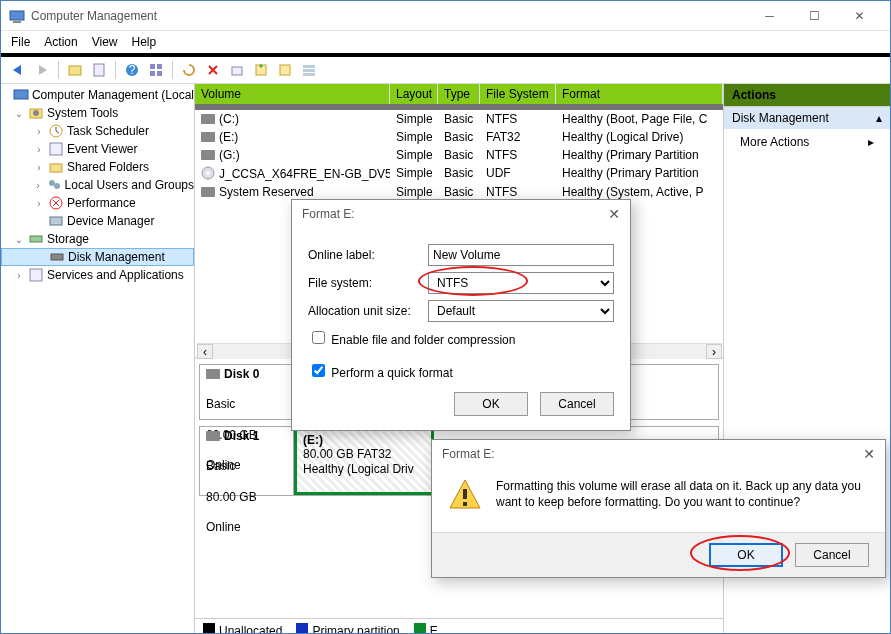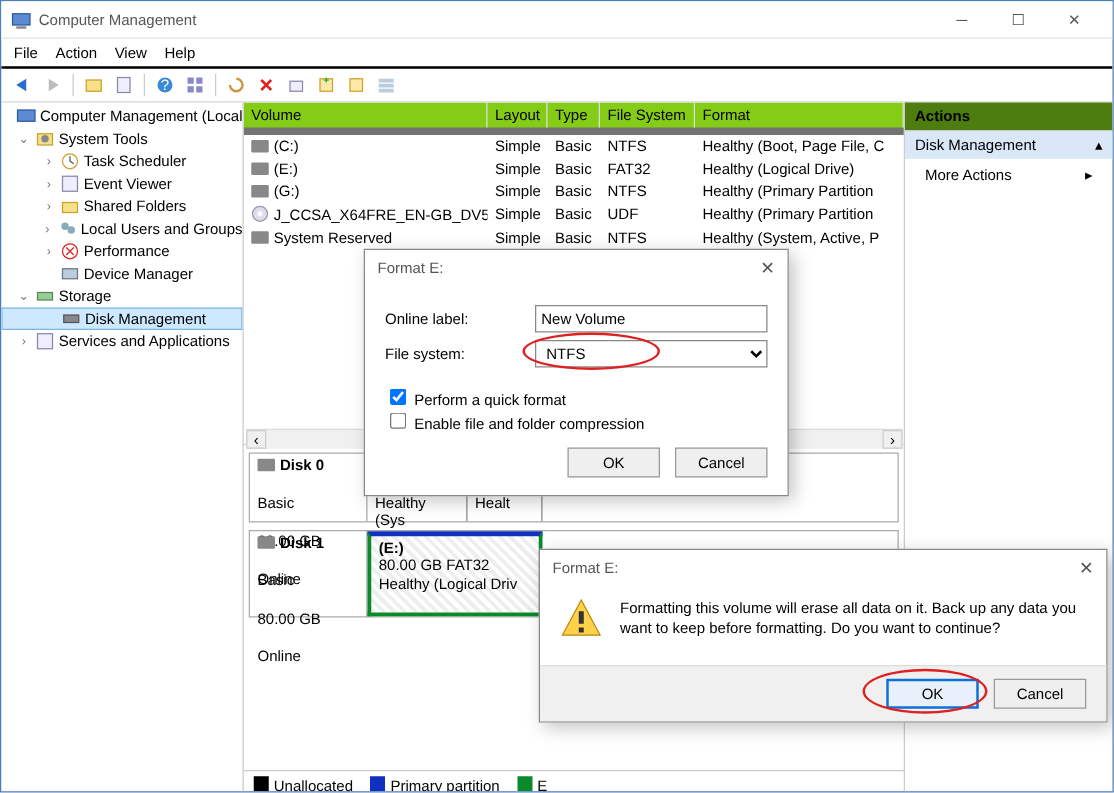--- a/index.html
+++ b/index.html
@@ -1,21 +1,21 @@
 <!DOCTYPE html>
 <html><head>
 <meta charset="utf-8">
 <style>
 * { box-sizing: border-box; font-family: "Segoe UI", Tahoma, sans-serif; font-size: 12px; }
 body { margin: 0; background: #fff; width: 891px; height: 634px; overflow: hidden; position: relative; border: 1px solid #4a7dbd; }
 .titlebar { display: flex; align-items: center; height: 30px; padding: 0 8px; background: #fff; border-bottom: 1px solid #e5e5e5; }
 .titlebar .appicon { width: 16px; height: 16px; margin-right: 6px; }
 .titlebar .title { flex: 1; color: #555; }
 .titlebar .winbtn { width: 45px; height: 28px; display: flex; align-items: center; justify-content: center; color: #555; }
-.menubar { display: flex; gap: 14px; padding: 4px 10px; border-bottom: 2px solid #000000; }
+.menubar { display: flex; gap: 14px; padding: 4px 10px; border-bottom: 4px solid #000000; }
 .menubar span { cursor: default; }
 .toolbar { display: flex; align-items: center; gap: 2px; padding: 3px 6px; border-bottom: 1px solid #d8d8d8; }
 .toolbar .tbtn { width: 22px; height: 20px; display: flex; align-items: center; justify-content: center; border: 1px solid transparent; }
 .toolbar .sep { width: 1px; height: 18px; background: #ccc; margin: 0 3px; }
 .mainrow { display: flex; height: 558px; }
 .treepane { width: 194px; border-right: 1px solid #ccc; padding: 2px 0; overflow: hidden; }
 .treerow { display: flex; align-items: center; height: 18px; padding-left: 4px; white-space: nowrap; }
 .treerow .exp { width: 12px; color: #777; font-size: 10px; text-align: center; }
 .treerow .ticon { width: 16px; height: 16px; margin: 0 3px; display: flex; align-items: center; justify-content: center; }
 .treerow.sel { background: #cde8ff; border: 1px solid #7ab7e8; height: 18px; }
@@ -374,22 +374,26 @@
   <div class="dlgBody">
     <div class="frow">
         <label>Online label:</label>
         <input type="text" value="New Volume" style="">
       </div>
     <div class="frow" style="position:relative">
         <label>File system:</label>
         <select><option>NTFS</option></select>
       <span class="circleMark" style="left:110px; top:-6px; width:110px; height:30px"></span>
     </div>
+    <div class="frow">
+        <label>Allocation unit size:</label>
+        <select><option>Default</option></select>
+      </div>
+    <div><label><input type="checkbox" style=""> <span>Enable file and folder compression</span></label></div>
     <div style="margin-top:14px"><label><input type="checkbox" checked="" style=""> <span>Perform a quick format</span></label></div>
-    <div><label><input type="checkbox" style=""> <span>Enable file and folder compression</span></label></div>
     <div class="btnrow">
       <div class="btn">OK</div>
       <div class="btn">Cancel</div>
     </div>
   </div>
 </div>
 
 <div class="dialog" style="left:430px; top:438px; width:455px">
   <div class="dlgTitle">
     <span>Format E:</span>

